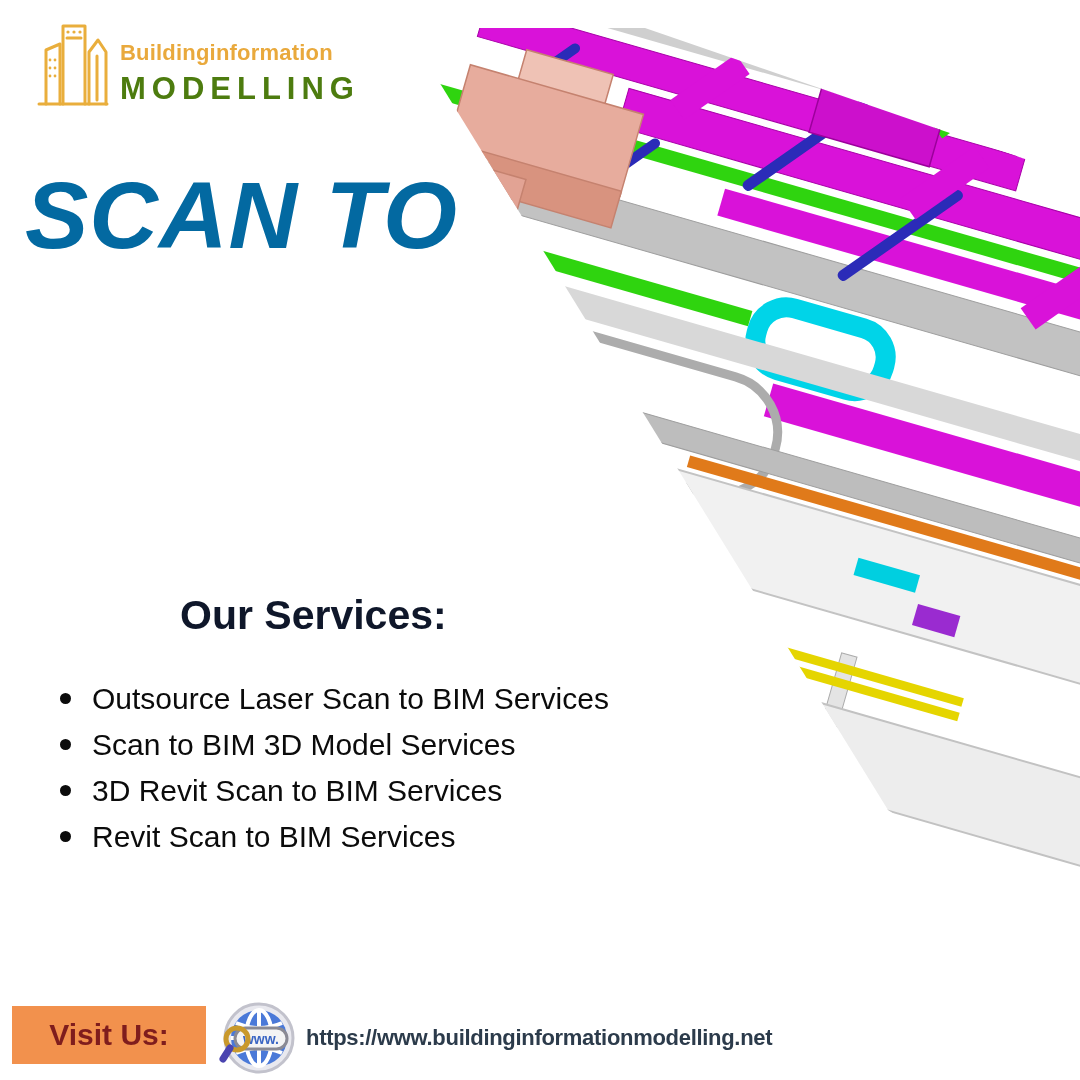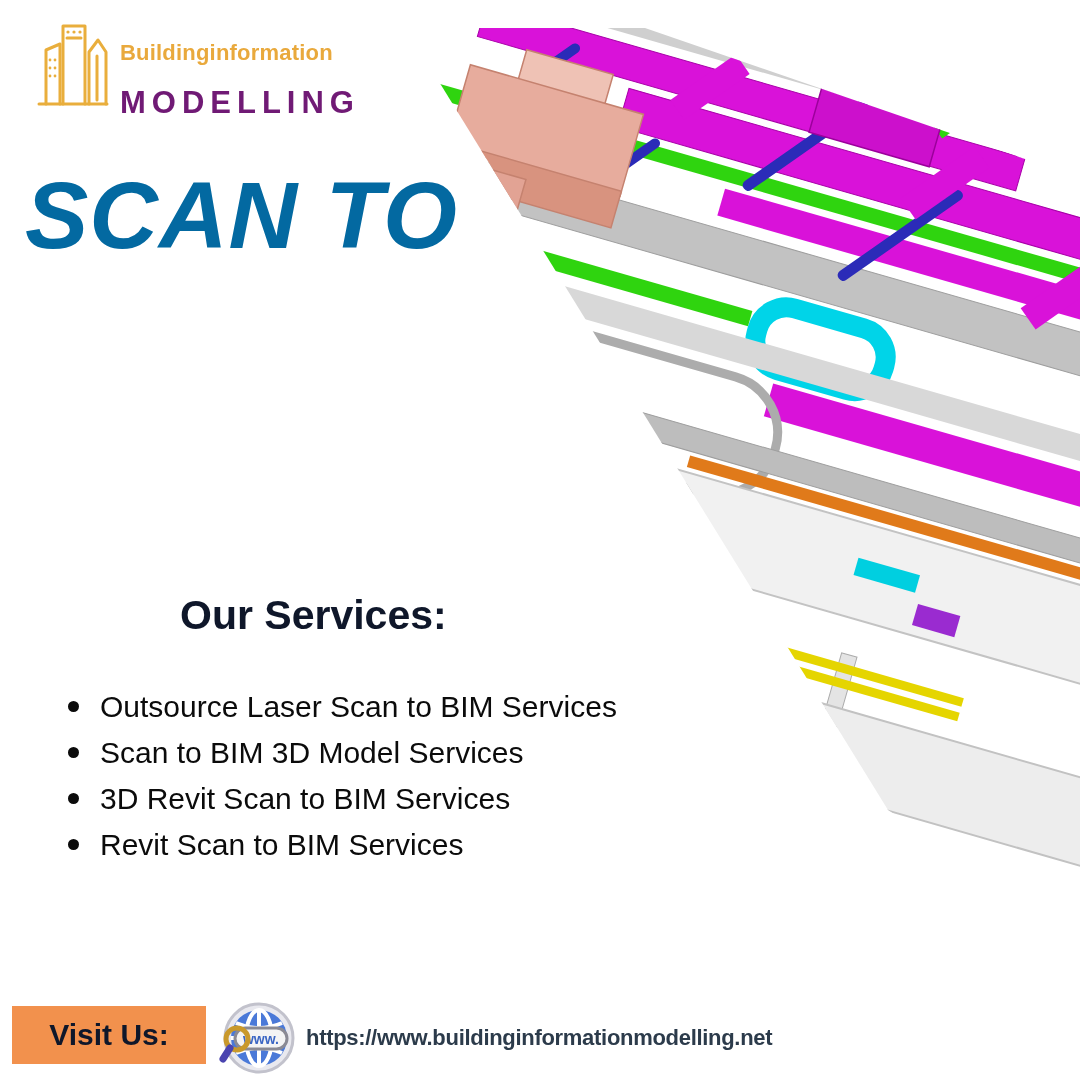--- a/index.html
+++ b/index.html
@@ -5,39 +5,39 @@
   html,body{margin:0;padding:0;background:#e8e8e8;}
   #canvas{
     position:relative;width:1080px;height:1080px;background:#ffffff;
     overflow:hidden;font-family:"Liberation Sans", sans-serif;
   }
   
   .logo{position:absolute;left:36px;top:16px;display:flex;align-items:flex-start;}
   .logo-icon{width:74px;height:92px;}
   .logo-text{margin-left:10px;padding-top:22px;}
   .logo-line1{color:#E9A93C;font-size:22px;font-weight:700;letter-spacing:.2px;line-height:30px;}
-  .logo-line2{color:#701a75;font-size:31px;font-weight:700;letter-spacing:6px;line-height:38px;margin-top:16px;}
+  .logo-line2{color:#4d7c0f;font-size:31px;font-weight:700;letter-spacing:6px;line-height:38px;margin-top:2px;}
   
   .hero{position:absolute;left:25px;top:148px;width:470px;}
   .hero div{color:#0369a1;font-size:95px;font-weight:800;line-height:134px;letter-spacing:1px;white-space:nowrap;font-style:italic;}
   
   .services-heading{position:absolute;left:180px;top:592px;color:#0f172a;font-size:41px;font-weight:700;}
-  .services-list{position:absolute;left:58px;top:676px;margin:8px;padding:0;list-style:none;}
+  .services-list{position:absolute;left:58px;top:676px;margin:0;padding:0;list-style:none;}
   .services-list li{
     position:relative;padding-left:34px;color:#0B0B0B;font-size:30px;line-height:46px;white-space:nowrap;
   }
   .services-list li::before{
     content:"";position:absolute;left:2px;top:17px;width:11px;height:11px;border-radius:50%;background:#0B0B0B;
   }
   
   .footer{position:absolute;left:0;bottom:0;width:1080px;height:84px;background:#ffffff;}
   .visit-btn{
     position:absolute;left:12px;top:10px;width:194px;height:58px;background:#F2914D;
     display:flex;align-items:center;justify-content:center;
-    color:#0f172a;font-size:30px;font-weight:700;border:none;cursor:pointer;
+    color:#7f1d1d;font-size:30px;font-weight:700;border:none;cursor:pointer;
   }
   .globe{position:absolute;left:219px;top:3px;width:78px;height:78px;}
   .site-url{
     position:absolute;left:306px;top:0;height:84px;display:flex;align-items:center;
     color:#2C3B4B;font-size:22px;font-weight:700;letter-spacing:-0.3px;text-decoration:none;white-space:nowrap;
   }
   
   .bim-illustration{position:absolute;left:430px;top:20px;width:650px;height:960px;}
 </style>
 </head>

